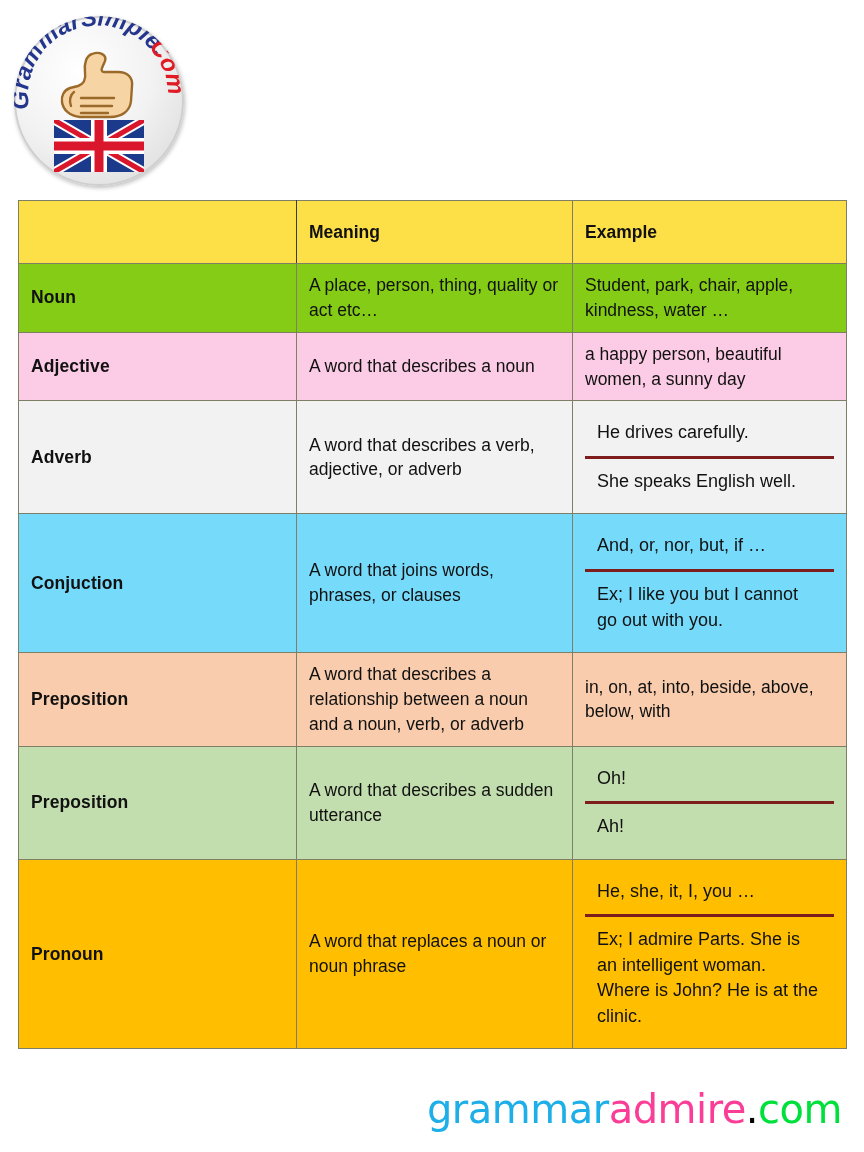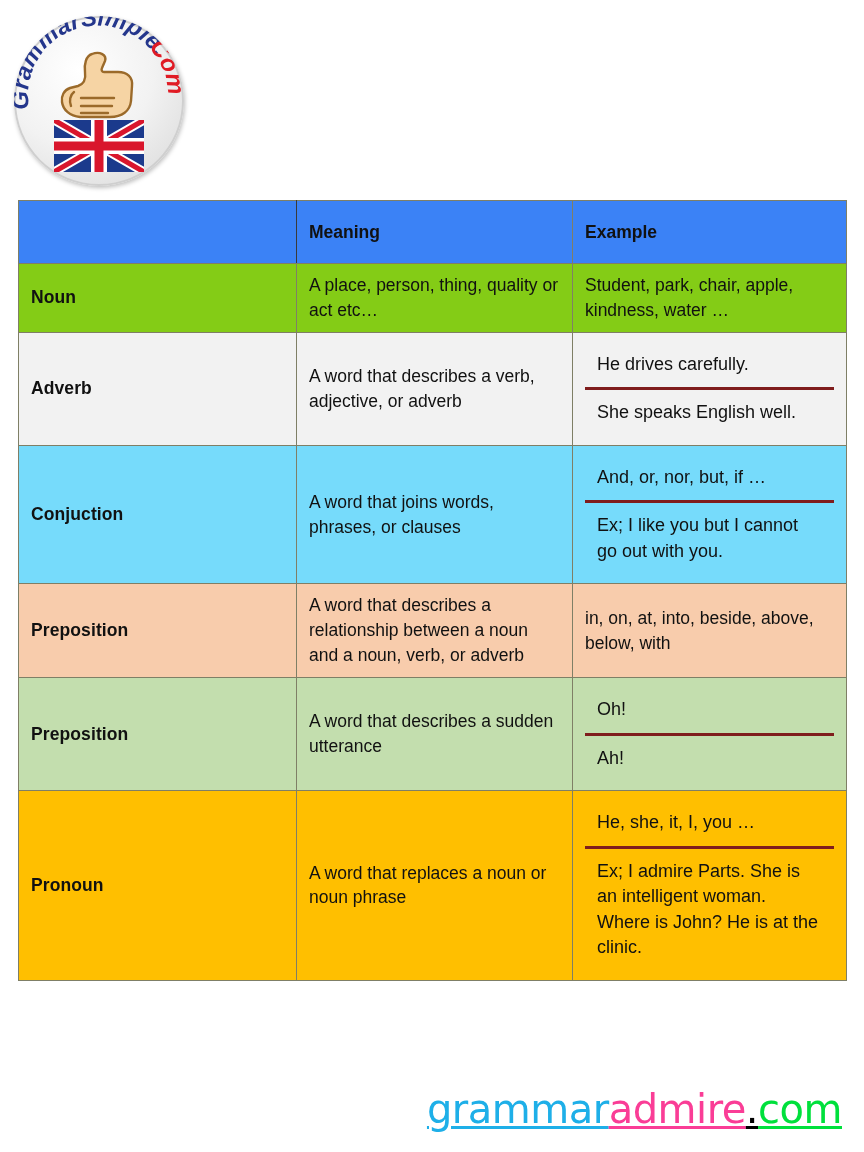--- a/index.html
+++ b/index.html
@@ -87,21 +87,21 @@
 
   table.pos-table td {
     border: 1px solid #7f7f66;
     vertical-align: middle;
     padding: 9px 12px;
     font-size: 17.5px;
     color: #111111;
     line-height: 1.42;
   }
   td.hdr {
-    background: #3b82f6;
+    background: #fde047;
     font-weight: bold;
     font-size: 19px;
     height: 44px;
     padding-top: 6px;
     padding-bottom: 6px;
   }
   td.hdr.blank { border-right: 1px solid #3a3a3a; }
   td.name {
     font-weight: bold;
     font-size: 21px;
@@ -125,21 +125,21 @@
     padding-right: 22px;
     box-sizing: border-box;
   }
   #footer-logo {
     font-size: 40px;
     font-weight: normal;
     font-family: "DejaVu Sans", sans-serif;
     white-space: nowrap;
     letter-spacing: -0.5px;
   }
-  #footer-logo span { text-decoration: underline; text-decoration-thickness: 3px; text-underline-offset: 3px; margin-top: 16px; }
+  #footer-logo span { text-decoration-thickness: 3px; text-underline-offset: 3px; margin-top: 16px; }
   .fl-grammar { color: #1eafe8; }
   .fl-simple  { color: #fa3d96; }
   .fl-dot     { color: #000000; }
   .fl-com     { color: #00e03c; }
 </style>
 </head>
 <body>
 
 <div id="header">
 
@@ -196,20 +196,25 @@
         <tr>
           <td class="hdr blank"></td>
           <td class="hdr">Meaning</td>
           <td class="hdr">Example</td>
         </tr>
         <tr style="background: #84cc16;">
           <td class="name">Noun</td>
           <td class="meaning">A place, person, thing, quality or act etc…</td>
           <td>Student, park, chair, apple, kindness, water …</td>
         </tr>
+        <tr style="background: rgb(252, 204, 230);">
+          <td class="name">Adjective</td>
+          <td class="meaning">A word that describes a noun</td>
+          <td>a happy person, beautiful women, a sunny day</td>
+        </tr>
         <tr style="background: rgb(242, 242, 242);">
           <td class="name">Adverb</td>
           <td class="meaning">A word that describes a verb, adjective, or adverb</td>
           <td class="ex-split">
             <div class="sub" style="white-space: pre-line;">He drives carefully.</div>
             <div class="sub" style="white-space: pre-line;">She speaks English well.</div>
           </td>
         </tr>
         <tr style="background: rgb(118, 219, 251);">
           <td class="name">Conjuction</td>

